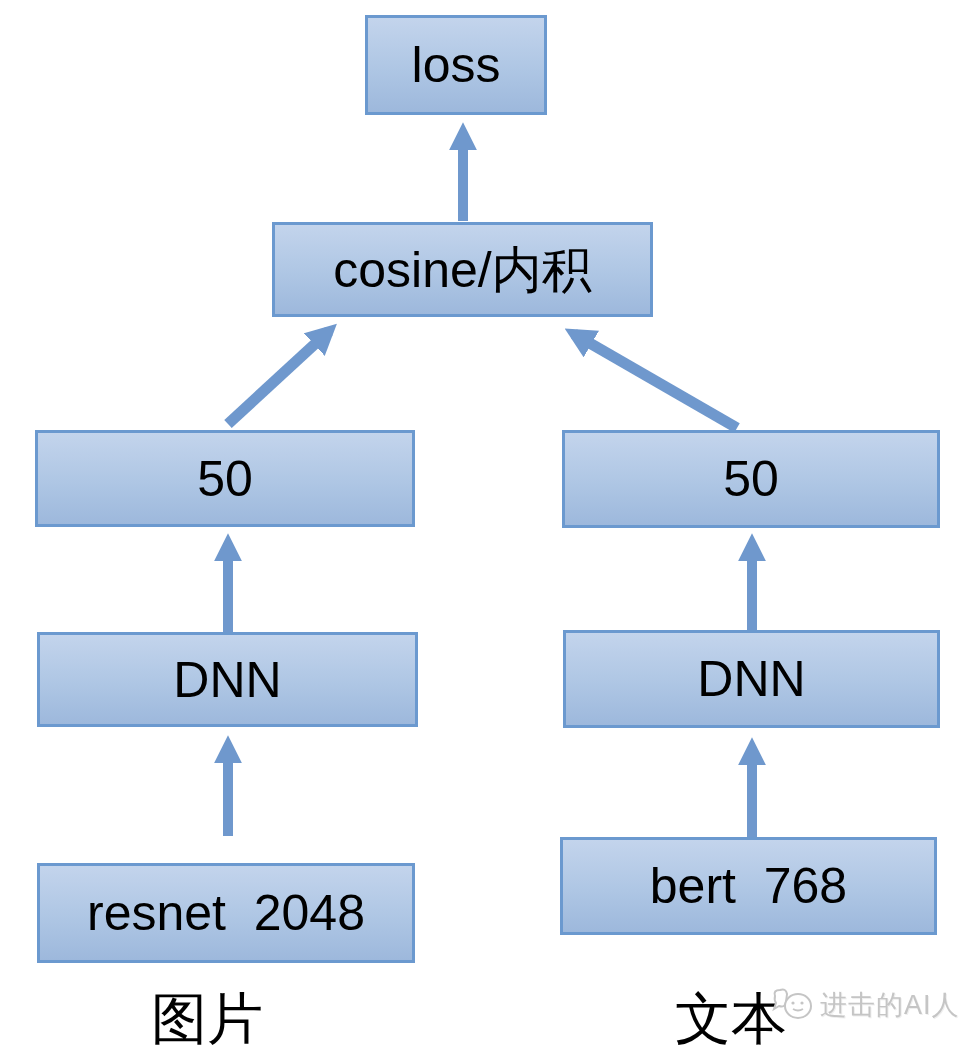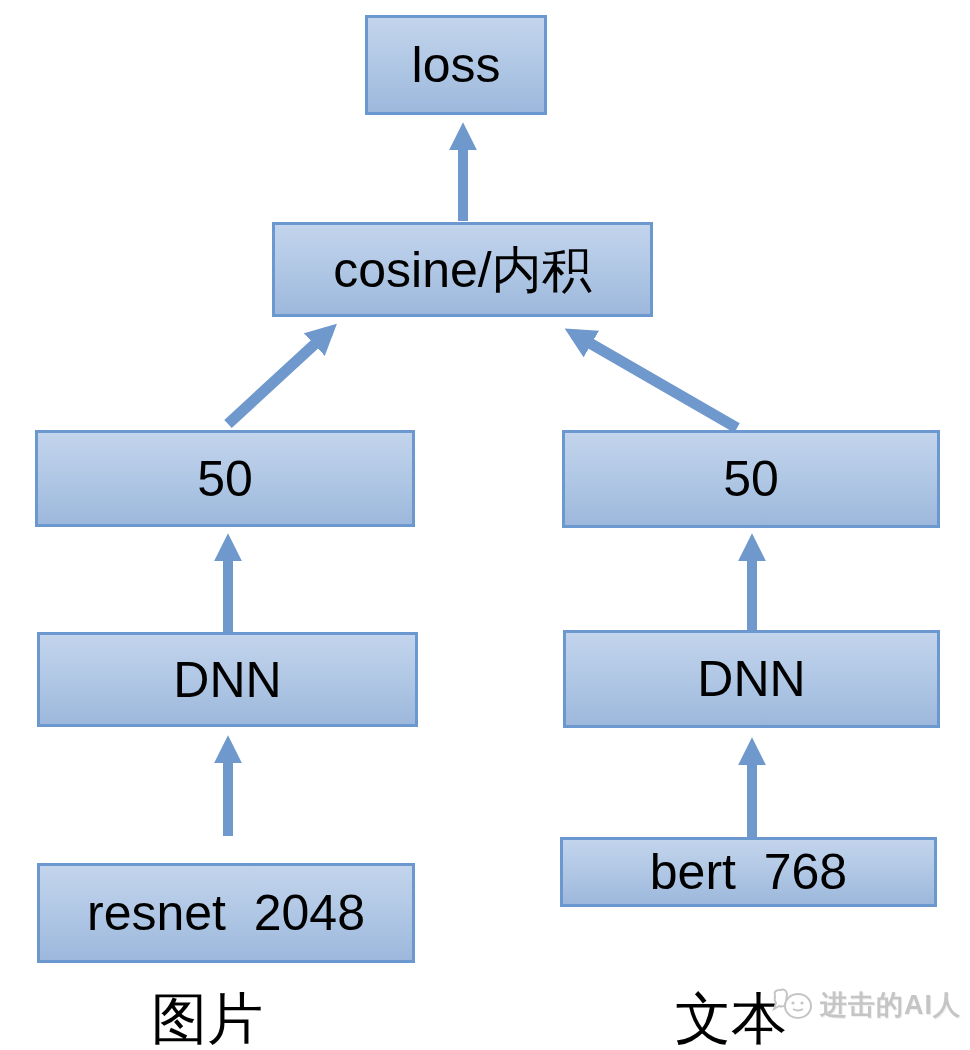--- a/index.html
+++ b/index.html
@@ -24,21 +24,21 @@
     white-space: pre;
     line-height: 1;
   }
   .node-loss      { left: 365px; top:  15px; width: 182px; height: 100px; }
   .node-cosine    { left: 272px; top: 222px; width: 381px; height:  95px; }
   .node-dim-l     { left:  35px; top: 430px; width: 380px; height:  97px; }
   .node-dim-r     { left: 562px; top: 430px; width: 378px; height:  98px; }
   .node-dnn-l     { left:  37px; top: 632px; width: 381px; height:  95px; }
   .node-dnn-r     { left: 563px; top: 630px; width: 377px; height:  98px; }
   .node-input-l   { left:  37px; top: 835px; width: 378px; height: 100px; margin-top: 28px; }
-  .node-input-r   { left: 560px; top: 837px; width: 377px; height:  70px; }
+  .node-input-r   { left: 560px; top: 837px; width: 377px; height:  98px; }
   .arrow-layer {
     position: absolute;
     left: 0; top: 0;
     width: 970px; height: 1050px;
     pointer-events: none;
   }
   .branch-label {
     position: absolute;
     width: 240px;
     top: 958px;
@@ -55,21 +55,21 @@
     position: absolute;
     left: 772px;
     top: 986px;
     display: flex;
     align-items: center;
     gap: 6px;
   }
   .watermark-text {
     color: #c5c5c5;
     font-size: 27px;
-    font-weight: bold;
+    font-weight: normal;
     letter-spacing: 1px;
     text-shadow: 1px 1px 0 #efefef;
     white-space: nowrap;
     text-align: right;
   }
 </style>
 </head>
 <body>
 
 <div class="canvas">

